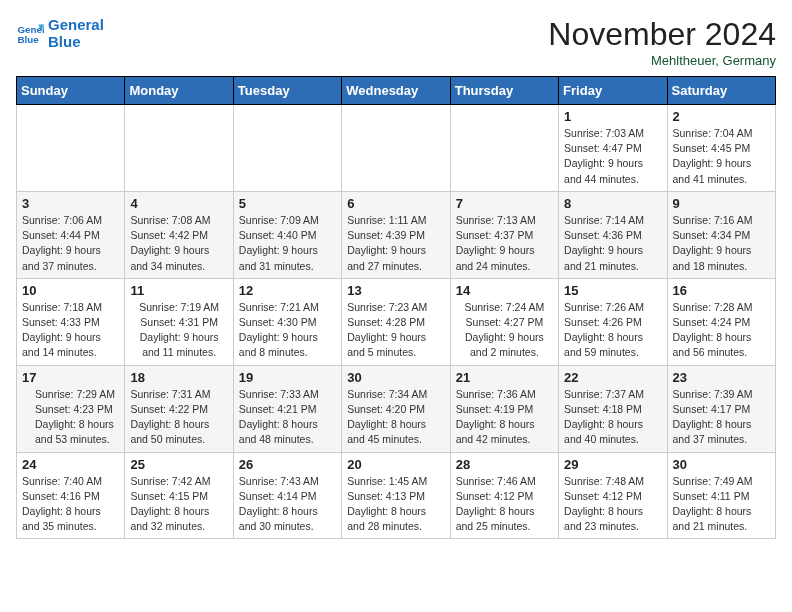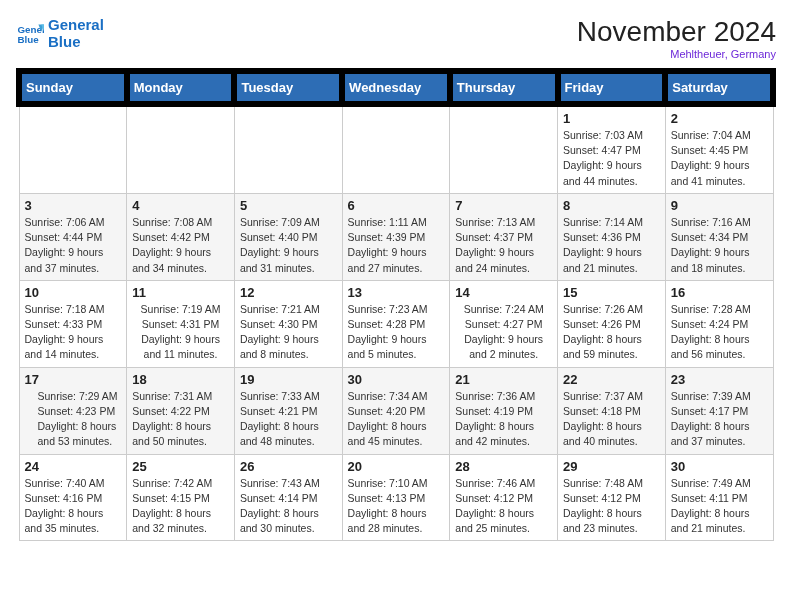--- a/index.html
+++ b/index.html
@@ -22,40 +22,40 @@
       gap: 4px;
     }
     .logo-icon {
       width: 28px;
       height: 28px;
     }
     .title-area {
       text-align: right;
     }
     .month-year {
-      font-size: 28px;
+      font-size: 32px;
       font-weight: normal;
       color: #222;
     }
     .location {
-      font-size: 11px;
-      color: #6d28d9;
+      font-size: 13px;
+      color: #14532d;
     }
     table {
       width: 100%;
       border-collapse: collapse;
     }
     thead th {
       background: #2d6db5;
       color: #fff;
       font-size: 13px;
       font-weight: bold;
       padding: 6px 4px;
       text-align: left;
-      border: 6px solid #000000;
+      border: 1px solid #000000;
     }
     tbody td {
       vertical-align: top;
       border: 1px solid #ccc;
       padding: 4px 5px;
       font-size: 10.5px;
       color: #222;
       width: calc(100% / 7);
       min-height: 80px;
       background: #fff;
@@ -304,21 +304,21 @@
         </td>
         <td>
           <span class="day-num">26</span>
           <div class="day-info" style="white-space: pre-line;">Sunrise: 7:43 AM
 Sunset: 4:14 PM
 Daylight: 8 hours
 and 30 minutes.</div>
         </td>
         <td>
           <span class="day-num">20</span>
-          <div class="day-info" style="white-space: pre-line;">Sunrise: 7:10 AM
+          <div class="day-info" style="white-space: pre-line;">Sunrise: 1:45 AM
 Sunset: 4:13 PM
 Daylight: 8 hours
 and 28 minutes.</div>
         </td>
         <td>
           <span class="day-num">28</span>
           <div class="day-info" style="white-space: pre-line;">Sunrise: 7:46 AM
 Sunset: 4:12 PM
 Daylight: 8 hours
 and 25 minutes.</div>

